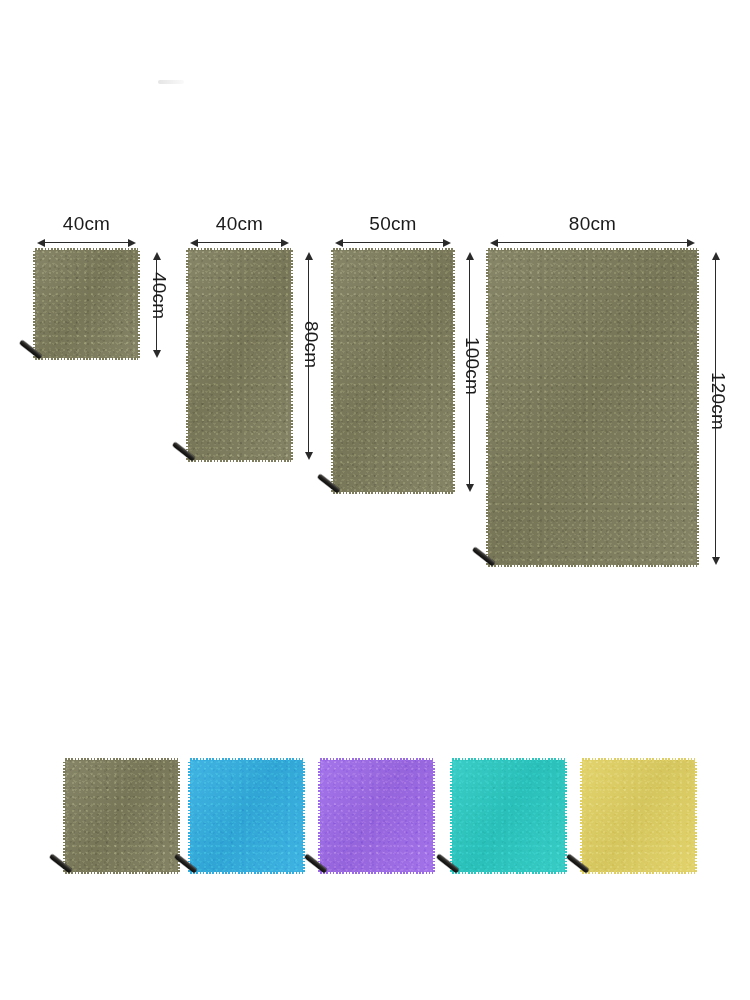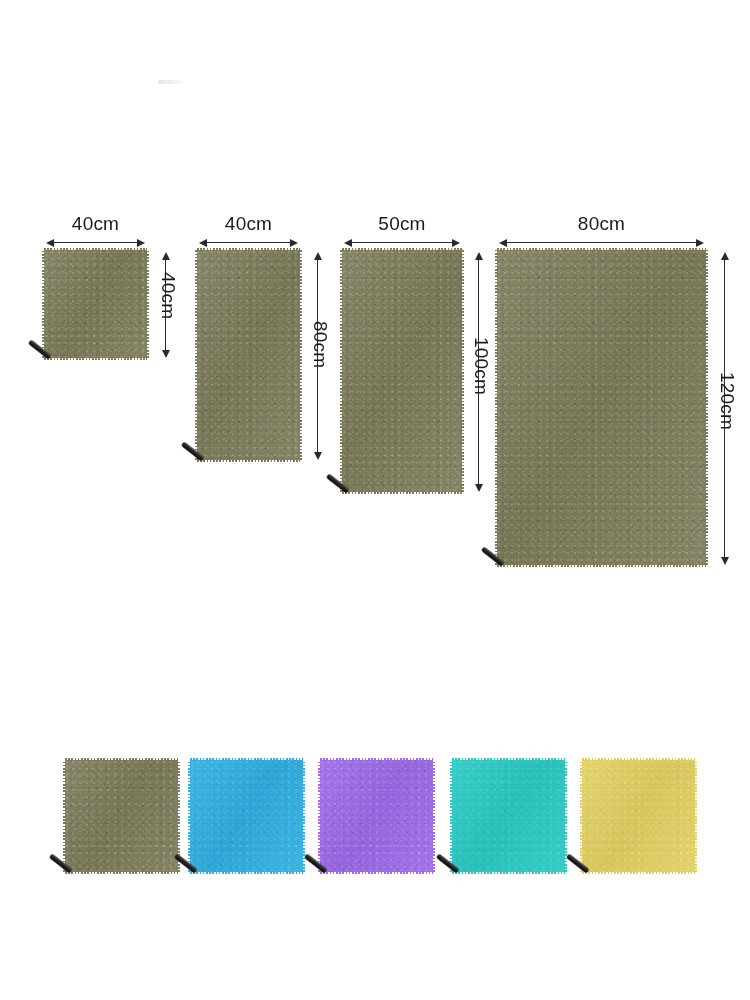--- a/index.html
+++ b/index.html
@@ -136,21 +136,21 @@
     opacity: .55;
   }
 </style>
 </head>
 <body>
 
 <div class="stage">
 
   <div class="artifact" style="left:158px; top:80px;"></div>
 
-  <div class="node" style="left:12px; top:0; right:0; height:620px;">
+  <div class="node" style="left:3px; top:0; right:0; height:620px;">
 
     <div class="node">
       <div class="dim-h" style="left:34px; top:236px; width:99px;">
         <div class="line"></div>
         <div class="ar l"></div>
         <div class="ar r"></div>
       </div>
       <div class="dim-label-h" style="left:34px; top:213px; width:99px;">40cm</div>
 
       <div class="towel" style="left:32px; top:250px; width:103px; height:108px; --c:#7d7c5c;">

